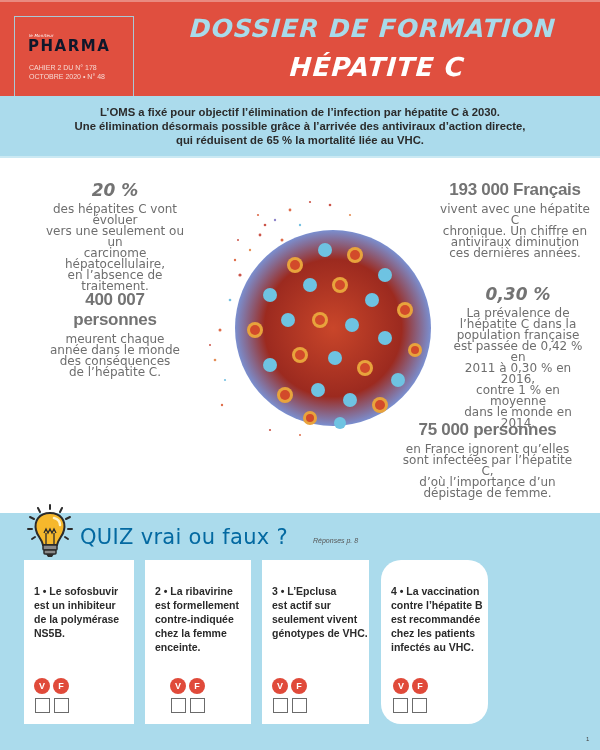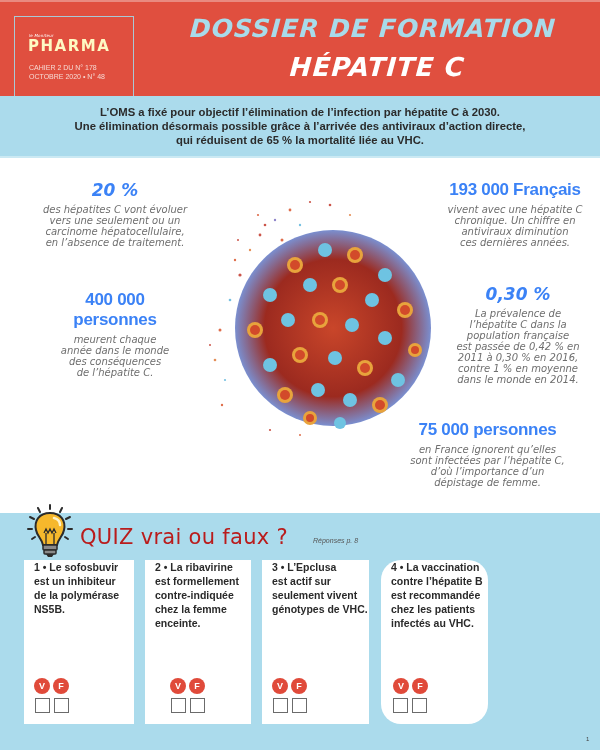--- a/index.html
+++ b/index.html
@@ -3,47 +3,47 @@
 <meta charset="utf-8">
 <style>
   * { box-sizing: border-box; margin: 0; padding: 0; }
   html, body { width: 600px; height: 750px; overflow: hidden; background: #ffffff; }
   body { position: relative; font-family: "DejaVu Sans", sans-serif; }
 
   
   .header { position: absolute; left: 0; top: 0; width: 600px; height: 96px; background: #e04f3f; border-top: 2px solid #e98a80; }
   .logo-box { position: absolute; left: 14px; top: 14px; width: 120px; height: 82px; border: 1px solid #a9c9d6; border-bottom: none; }
   .logo-kicker { position: absolute; left: 14px; top: 16px; font-size: 4px; color: #fff; font-style: italic; letter-spacing: 0.2px; }
-  .logo-name { position: absolute; left: 13px; top: 20px; font-family: "DejaVu Sans", sans-serif; font-weight: bold; font-size: 15px; color: #fef9c3; letter-spacing: 1.5px; }
+  .logo-name { position: absolute; left: 13px; top: 20px; font-family: "DejaVu Sans", sans-serif; font-weight: bold; font-size: 15px; color: #0f172a; letter-spacing: 1.5px; }
   .logo-meta { position: absolute; left: 14px; top: 46px; font-family: "Liberation Sans", sans-serif; font-size: 7px; line-height: 9px; color: #f6d9d3; }
   .title-1 { position: absolute; left: 190px; top: 12px; width: 400px; font-family: "DejaVu Sans", sans-serif; font-weight: bold; font-size: 25px; color: #a8dbea; letter-spacing: 1px; font-style: italic; text-transform: uppercase; transform: skewX(-4deg); }
   .title-2 { position: absolute; left: 290px; top: 50px; width: 250px; font-family: "DejaVu Sans", sans-serif; font-weight: bold; font-size: 26px; color: #ffffff; letter-spacing: 1px; font-style: italic; text-transform: uppercase; transform: skewX(-4deg); }
 
   
   .intro { position: absolute; left: 0; top: 96px; width: 600px; height: 62px; background: #abdbec; border-bottom: 2px solid #cbe9f3; display: flex; align-items: center; justify-content: center; }
   .intro-text { font-family: "Liberation Sans", sans-serif; font-weight: bold; font-size: 11.3px; line-height: 14px; color: #2b2b2b; text-align: center; }
   .intro-text span { display: block; }
 
   
   .stats { position: absolute; left: 0; top: 158px; width: 600px; height: 355px; background: #ffffff; }
   .stat { position: absolute; text-align: center; }
-  .stat .fig { font-family: "Liberation Sans", sans-serif; font-weight: bold; color: #3b82f6; }
+  .stat .fig { font-family: "Liberation Sans", sans-serif; font-weight: bold; color: #737373; }
   .stat .fig.hand { font-family: "DejaVu Sans", sans-serif; font-style: italic; font-size: 17px; }
   .stat .fig.cond { font-size: 17px; letter-spacing: -0.3px; }
-  .stat .desc { font-family: "DejaVu Sans", sans-serif; font-size: 10px; line-height: 11px; color: #6e6e6e; margin-top: 4px; font-style: italic; }
+  .stat .desc { font-family: "DejaVu Sans", sans-serif; font-size: 12px; line-height: 11px; color: #6e6e6e; margin-top: 4px; }
   .stat .desc span { display: block; }
 
   .virus { position: absolute; left: 200px; top: 22px; width: 240px; height: 260px; }
 
   
   .quiz { position: absolute; left: 0; top: 513px; width: 600px; height: 237px; background: #abdbec; }
   .bulb { position: absolute; left: 26px; top: -10px; width: 48px; height: 56px; }
-  .quiz-title { position: absolute; left: 80px; top: 12px; font-family: "DejaVu Sans", sans-serif; font-size: 21px; color: #b91c1c; font-weight: normal; letter-spacing: 0.3px; }
+  .quiz-title { position: absolute; left: 80px; top: 12px; font-family: "DejaVu Sans", sans-serif; font-size: 21px; color: #0369a1; font-weight: normal; letter-spacing: 0.3px; }
   .quiz-sub { position: absolute; left: 313px; top: 24px; font-family: "Liberation Sans", sans-serif; font-style: italic; font-size: 7px; color: #555; }
-  .card { position: absolute; top: 47px; height: 164px; background: #ffffff; padding: 0 0 0 10px; }
+  .card { position: absolute; top: 47px; height: 164px; background: #ffffff; padding: 24px 0 0 10px; }
   .card-text { font-family: "Liberation Sans", sans-serif; font-weight: bold; font-size: 10.5px; line-height: 14px; color: #2a2a2a; }
   .card-text span { display: block; }
   .vf { position: absolute; left: 10px; top: 118px; display: flex; gap: 3px; }
   .vf-badge { width: 16px; height: 16px; border-radius: 50%; background: #e04a3a; color: #fff; font-family: "Liberation Sans", sans-serif; font-weight: bold; font-size: 9px; display: flex; align-items: center; justify-content: center; }
   .boxes { position: absolute; left: 11px; top: 138px; display: flex; gap: 4px; }
   .chk { width: 15px; height: 15px; border: 1.5px solid #6b6b6b; background: #fff; }
   .page-num { position: absolute; left: 586px; top: 223px; font-family: "Liberation Sans", sans-serif; font-size: 6px; color: #444; }
 </style>
 </head>
 <body>
@@ -158,21 +158,21 @@
     <div class="desc">
       <span>des hépatites C vont évoluer</span>
         <span>vers une seulement ou un</span>
       <span>carcinome hépatocellulaire,</span>
         <span>en l’absence de traitement.</span>
     </div>
   </div>
 
   <div class="stat" style="left:50px; top:132px; width:130px;">
     <div class="fig cond" style="line-height:20px;">
-      <div>400 000</div>
+      <div>400 007</div>
       <div>personnes</div>
     </div>
     <div class="desc">
       <span>meurent chaque</span>
         <span>année dans le monde</span>
       <span>des conséquences</span>
         <span>de l’hépatite C.</span>
     </div>
   </div>
 

